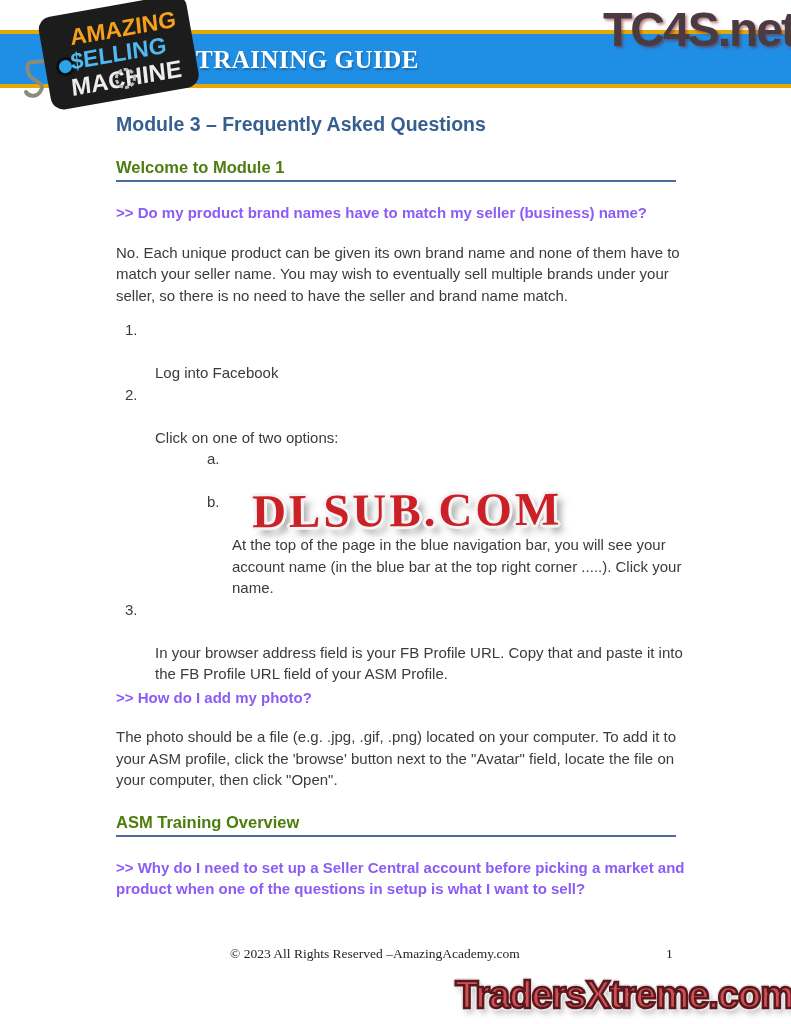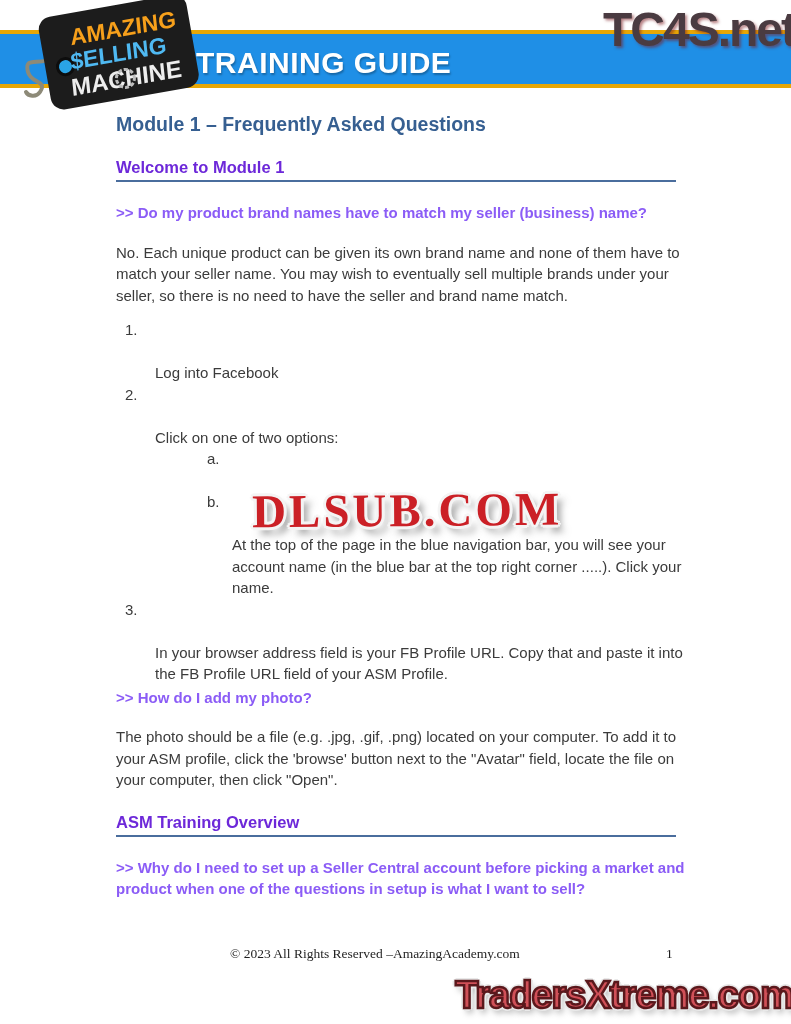--- a/index.html
+++ b/index.html
@@ -10,22 +10,23 @@
     font-family:"Liberation Sans", sans-serif; color:#3b3b3b;
   }
 
   
   .banner {
     position:absolute; left:0; top:30px; width:791px; height:58px;
     background:#1f8fe6; border-top:4px solid #e7a705; border-bottom:4px solid #e7a705;
   }
   .banner-title {
     position:absolute; left:196px; top:12px;
-    font-size:30px; font-weight:900; color:#ffffff; letter-spacing:0.5px;
+    font-size:25px; font-weight:900; color:#ffffff; letter-spacing:0.5px;
     text-shadow:1px 2px 2px rgba(0,0,0,0.28);
+    font-family:Liberation Serif, serif;
   }
   .logo-wrap { position:absolute; left:14px; top:-4px; width:190px; height:120px; z-index:5; }
 
   
   .wm-tc4s {
     position:absolute; top:2px; right:-4px; z-index:6;
     font-size:48px; font-weight:900; letter-spacing:-2px; color:#4a3b41;
     text-shadow:2px 2px 3px rgba(125,30,35,0.55);
   }
   .wm-dlsub {
@@ -45,21 +46,21 @@
     text-shadow:
       -3px 0 0 #e9e9e9, 3px 0 0 #e9e9e9, 0 -3px 0 #e9e9e9, 0 3px 0 #e9e9e9,
       -2px -2px 0 #e9e9e9, 2px -2px 0 #e9e9e9, -2px 2px 0 #e9e9e9, 2px 2px 0 #e9e9e9,
       3px 5px 6px rgba(0,0,0,0.35);
   }
 
   
   .content { position:relative; padding-top:112px; margin-left:116px; width:604px;
              font-size:15px; line-height:21.5px; }
   .h1 { font-size:19.5px; line-height:24px; font-weight:700; color:#365f91; }
-  .h2 { margin-top:21px; font-size:16.5px; line-height:20px; font-weight:700; color:#6d28d9;
+  .h2 { margin-top:21px; font-size:16.5px; line-height:20px; font-weight:700; color:#4d7c0f;
         padding-bottom:3px; border-bottom:2px solid #4a6d9d; width:560px; }
   .q  { margin-top:13px; font-weight:700; color:#8b5cf6; white-space:pre-line; }
   .q.after-h2 { margin-top:20px; }
   .para { margin-top:18px; white-space:pre-line; }
   .olist { margin-top:13px; }
   .li { position:relative; padding-left:39px; white-space:pre-line; }
   .li .marker { position:absolute; left:9px; top:0; }
   .li.sub { padding-left:116px; }
   .li.sub .marker { left:91px; }
 
@@ -92,21 +93,21 @@
       </g>
     </svg>
   </div>
 
   <div class="wm-tc4s">TC4S.net</div>
   <div class="wm-dlsub">DLSUB.COM</div>
   <div class="wm-traders">TradersXtreme.com</div>
 
   <div class="content">
 
-    <div class="h1">Module 1 – Frequently Asked Questions</div>
+    <div class="h1">Module 3 – Frequently Asked Questions</div>
 
     <div class="h2">Welcome to Module 1</div>
 
     <div class="q after-h2">&gt;&gt; Do my product brand names have to match my seller (business) name?</div>
     <div class="para">No.  Each unique product can be given its own brand name and none of them have to
 match your seller name. You may wish to eventually sell multiple brands under your
 seller, so there is no need to have the seller and brand name match.</div>
 
 
     <div class="olist">

